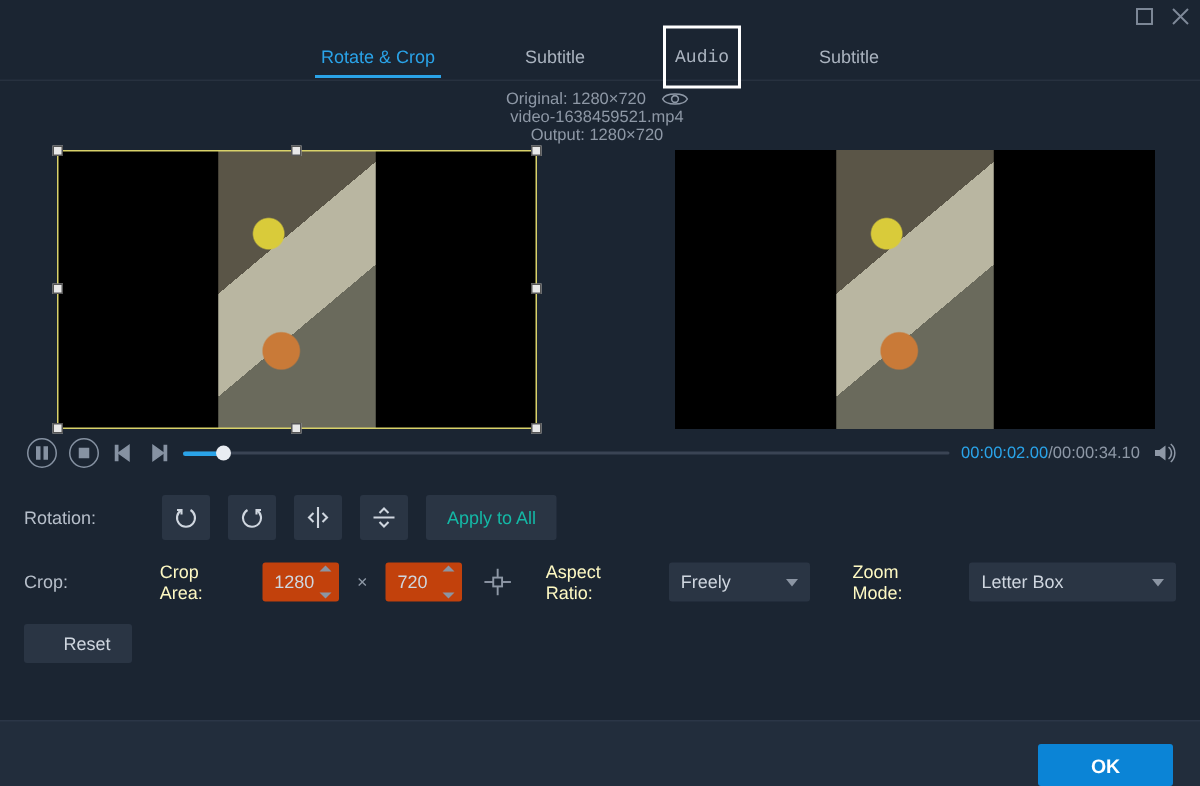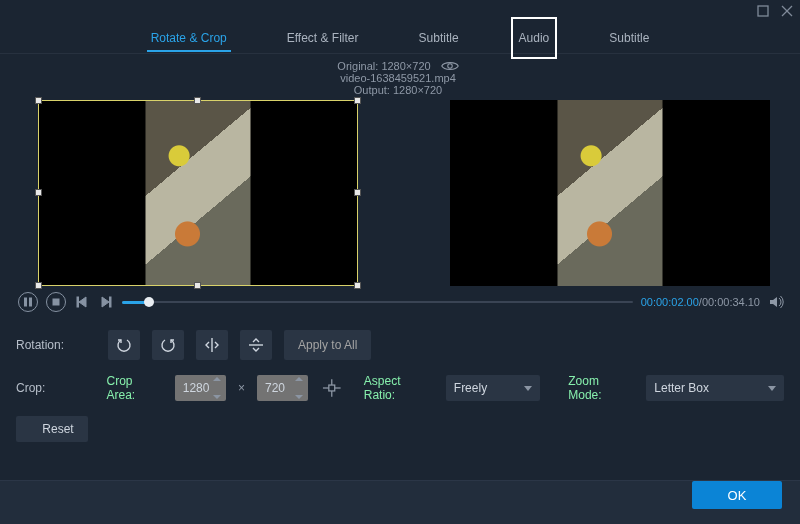--- a/index.html
+++ b/index.html
@@ -9,21 +9,21 @@
 
 .titlebar { height: 22px; display: flex; justify-content: flex-end; align-items: center; padding-right: 6px; gap: 10px; }
 .win-icon { width: 14px; height: 14px; stroke: #7f8a99; stroke-width: 1.3; fill: none; }
 .win-btn { display: flex; align-items: center; justify-content: center; }
 
 
 .tabs { height: 32px; display: flex; justify-content: center; gap: 60px; align-items: center; border-bottom: 1px solid #27313f; font-size: 12px; position: relative; }
 .tab { color: #aab3bf; padding: 6px 0; position: relative; }
 .tab.active { color: #2aa3e8; }
 .tab.active::after { content: ""; position: absolute; left: -4px; right: -4px; bottom: -1px; height: 2px; background: #2aa3e8; }
-.tab.boxed { outline: 2px solid #ffffff; outline-offset: 6px; }
+.tab.boxed { outline: 2px solid #ffffff; outline-offset: 6px; font-family: Liberation Mono, monospace; }
 
 
 .info-row { display: flex; justify-content: space-between; align-items: center; padding: 6px 14px 4px 10px; font-size: 11px; color: #8e98a6; flex-direction: column; }
 .info-left { display: flex; align-items: center; gap: 10px; }
 .eye-icon { width: 18px; height: 12px; }
 
 
 .previews { display: flex; gap: 30px; padding: 0 30px 0 38px; }
 .preview-box { position: relative; background: #000; height: 186px; }
 .preview-left { width: 320px; }
@@ -57,40 +57,40 @@
 .time .cur { color: #2aa3e8; }
 .time .dur { color: #8e98a6; }
 .vol { width: 16px; height: 16px; }
 
 
 .controls { padding: 10px 16px 0 16px; font-size: 12px; }
 .row { display: flex; align-items: center; gap: 12px; margin-bottom: 14px; }
 .label { width: 80px; color: #b7bfca; }
 .sqbtn { width: 32px; height: 30px; background: #2a3544; display: flex; align-items: center; justify-content: center; border-radius: 2px; }
 .sqbtn svg { width: 16px; height: 16px; stroke: #cfd6df; fill: none; stroke-width: 1.4; }
-.apply-btn { height: 30px; background: #2a3544; padding: 0 14px; display: flex; align-items: center; color: #a3a3a3; border-radius: 2px; font-size: 12px; }
+.apply-btn { height: 30px; background: #2a3544; padding: 0 14px; display: flex; align-items: center; color: #14b8a6; border-radius: 2px; font-size: 12px; }
 
 .crop-row .label { width: 80px; }
-.sub-label { color: #86efac; font-size: 12px; }
-.numbox { width: 52px; height: 26px; background: #737373; display: flex; align-items: center; padding: 0 4px 0 8px; border-radius: 2px; color: #cfd6df; font-size: 12px; position: relative; }
+.sub-label { color: #fef9c3; font-size: 12px; }
+.numbox { width: 52px; height: 26px; background: #c2410c; display: flex; align-items: center; padding: 0 4px 0 8px; border-radius: 2px; color: #cfd6df; font-size: 12px; position: relative; }
 .numbox .spin { position: absolute; right: 3px; top: 2px; bottom: 2px; width: 10px; display: flex; flex-direction: column; justify-content: space-between; }
 .numbox .spin div { width: 0; height: 0; border-left: 4px solid transparent; border-right: 4px solid transparent; }
 .numbox .spin .up { border-bottom: 4px solid #8b95a3; }
 .numbox .spin .dn { border-top: 4px solid #8b95a3; }
 .mult { color: #8e98a6; }
 .center-icon { width: 24px; height: 24px; }
 .select { height: 26px; background: #2a3544; border-radius: 2px; display: flex; align-items: center; padding: 0 8px; color: #cfd6df; font-size: 12px; position: relative; }
 .select .caret { position: absolute; right: 8px; width: 0; height: 0; border-left: 4px solid transparent; border-right: 4px solid transparent; border-top: 5px solid #8b95a3; }
 .aspect-sel { width: 96px; }
 .zoom-sel { width: 140px; }
 
 .reset-btn { width: 72px; height: 26px; background: #2a3544; color: #cfd6df; display: flex; align-items: center; justify-content: center; font-size: 12px; border-radius: 2px; margin-left: 0; padding-left: 12px; }
 
 
-.footer { margin-top: auto; height: 44px; background: #222d3c; border-top: 1px solid #2b3647; display: flex; justify-content: flex-end; align-items: flex-start; gap: 14px; padding-right: 18px; }
+.footer { margin-top: auto; height: 44px; background: #222d3c; border-top: 1px solid #2b3647; display: flex; justify-content: flex-end; align-items: flex-end; gap: 14px; padding-right: 18px; font-weight: bold; }
 .btn { width: 90px; height: 28px; display: flex; align-items: center; justify-content: center; font-size: 13px; border-radius: 2px; }
 .btn-primary { background: #0b84d6; color: #fff; }
 .btn-secondary { background: #334154; color: #d6dde6; }
 </style>
 </head>
 <body>
 <div class="window">
 
   <div class="titlebar">
     <div class="win-btn">
@@ -101,21 +101,20 @@
     <div class="win-btn">
       <svg class="win-icon" viewBox="0 0 14 14">
           <line x1="2" y1="2" x2="12" y2="12"></line>
           <line x1="12" y1="2" x2="2" y2="12"></line>
         </svg>
     </div>
   </div>
 
   <div class="tabs">
     <div class="tab active">Rotate &amp; Crop</div>
-    <div class="tab">Effect &amp; Filter</div>
     <div class="tab">Subtitle</div>
     <div class="tab boxed">Audio</div>
     <div class="tab">Subtitle</div>
   </div>
 
   <div class="info-row">
     <div class="info-left">
       <span>Original: 1280×720</span>
       <svg class="eye-icon" viewBox="0 0 24 16" stroke="#8e98a6" fill="none" stroke-width="1.4">
         <path d="M1 8 C4 2 20 2 23 8 C20 14 4 14 1 8 Z"></path>

